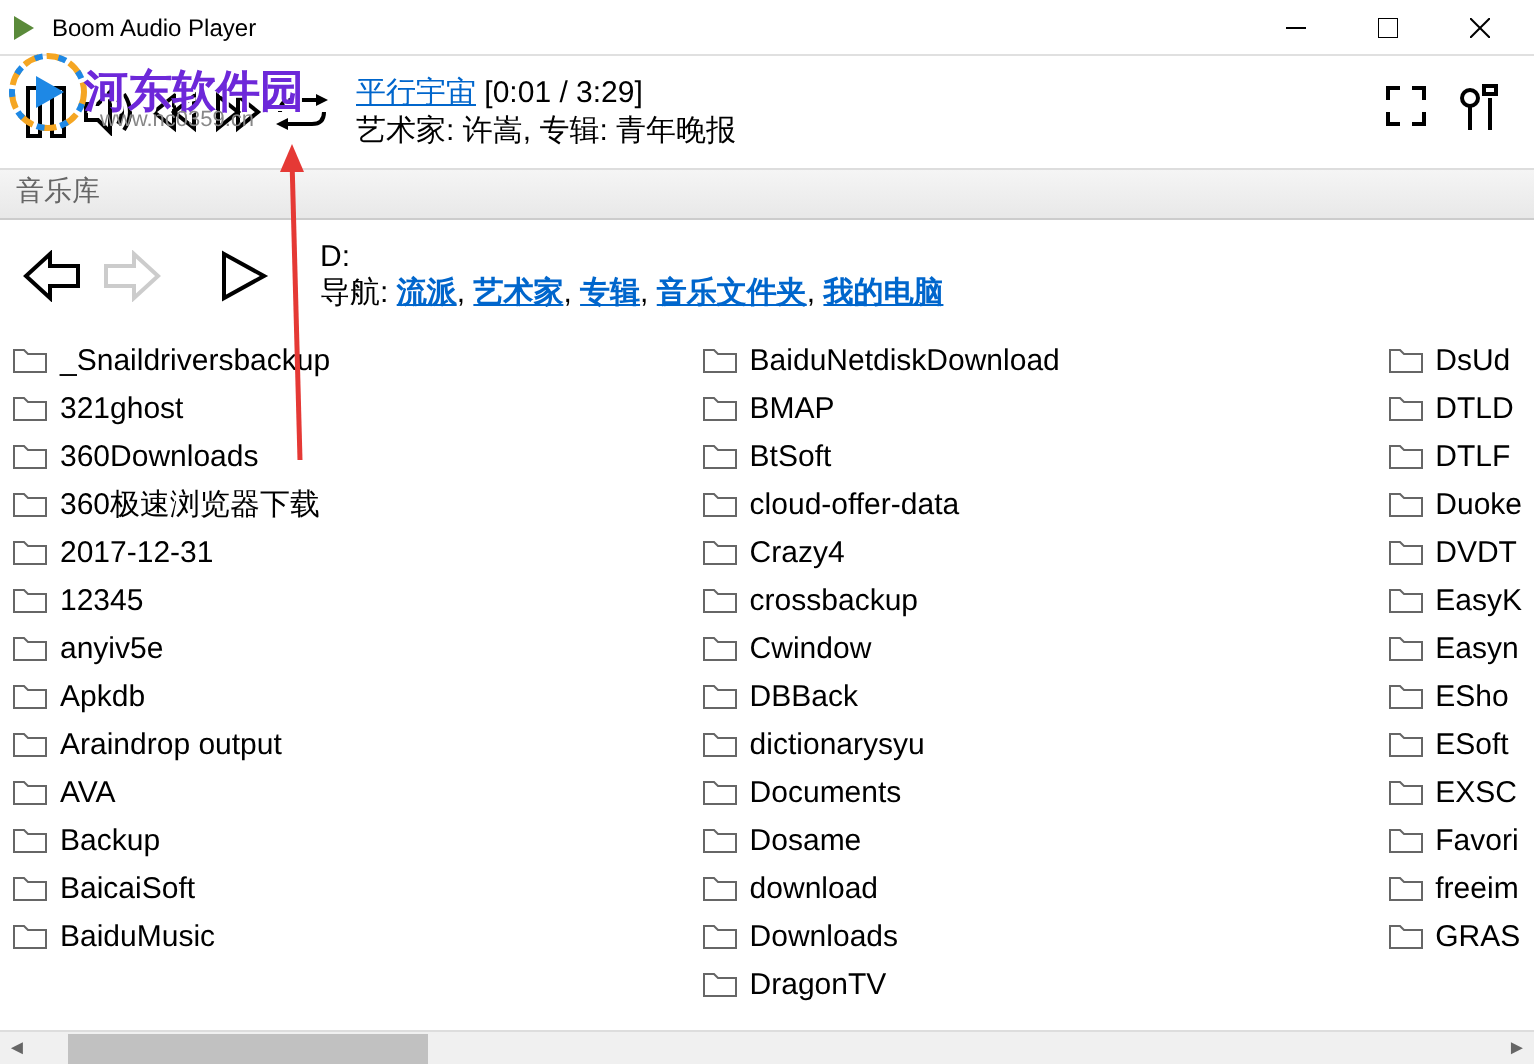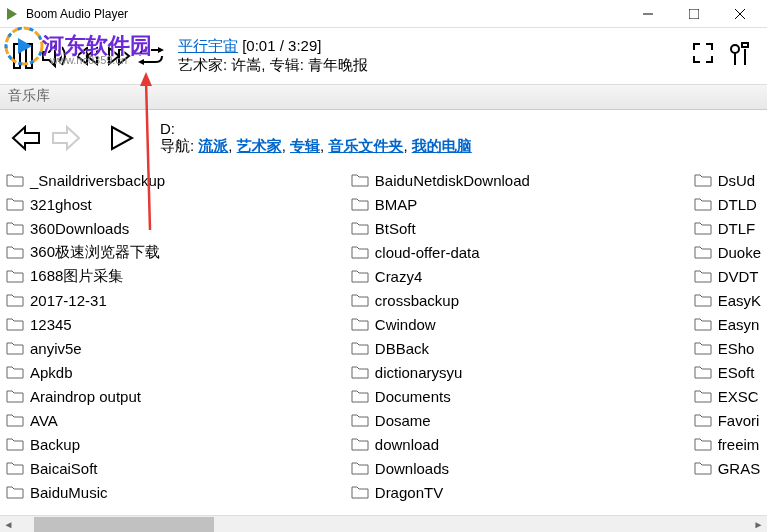--- a/index.html
+++ b/index.html
@@ -194,26 +194,20 @@
       <div class="file-item">
         <svg class="folder-icon" viewBox="0 0 18 14">
           <path d="M1,3 L1,13 L17,13 L17,4 L8,4 L6,2 L1,2 Z" fill="none" stroke="#666" stroke-width="1"></path>
         </svg>
         <span>360极速浏览器下载</span>
       </div>
       <div class="file-item">
         <svg class="folder-icon" viewBox="0 0 18 14">
           <path d="M1,3 L1,13 L17,13 L17,4 L8,4 L6,2 L1,2 Z" fill="none" stroke="#666" stroke-width="1"></path>
         </svg>
-        <span>1688图片采集</span>
-      </div>
-      <div class="file-item">
-        <svg class="folder-icon" viewBox="0 0 18 14">
-          <path d="M1,3 L1,13 L17,13 L17,4 L8,4 L6,2 L1,2 Z" fill="none" stroke="#666" stroke-width="1"></path>
-        </svg>
         <span>2017-12-31</span>
       </div>
       <div class="file-item">
         <svg class="folder-icon" viewBox="0 0 18 14">
           <path d="M1,3 L1,13 L17,13 L17,4 L8,4 L6,2 L1,2 Z" fill="none" stroke="#666" stroke-width="1"></path>
         </svg>
         <span>12345</span>
       </div>
       <div class="file-item">
         <svg class="folder-icon" viewBox="0 0 18 14">

